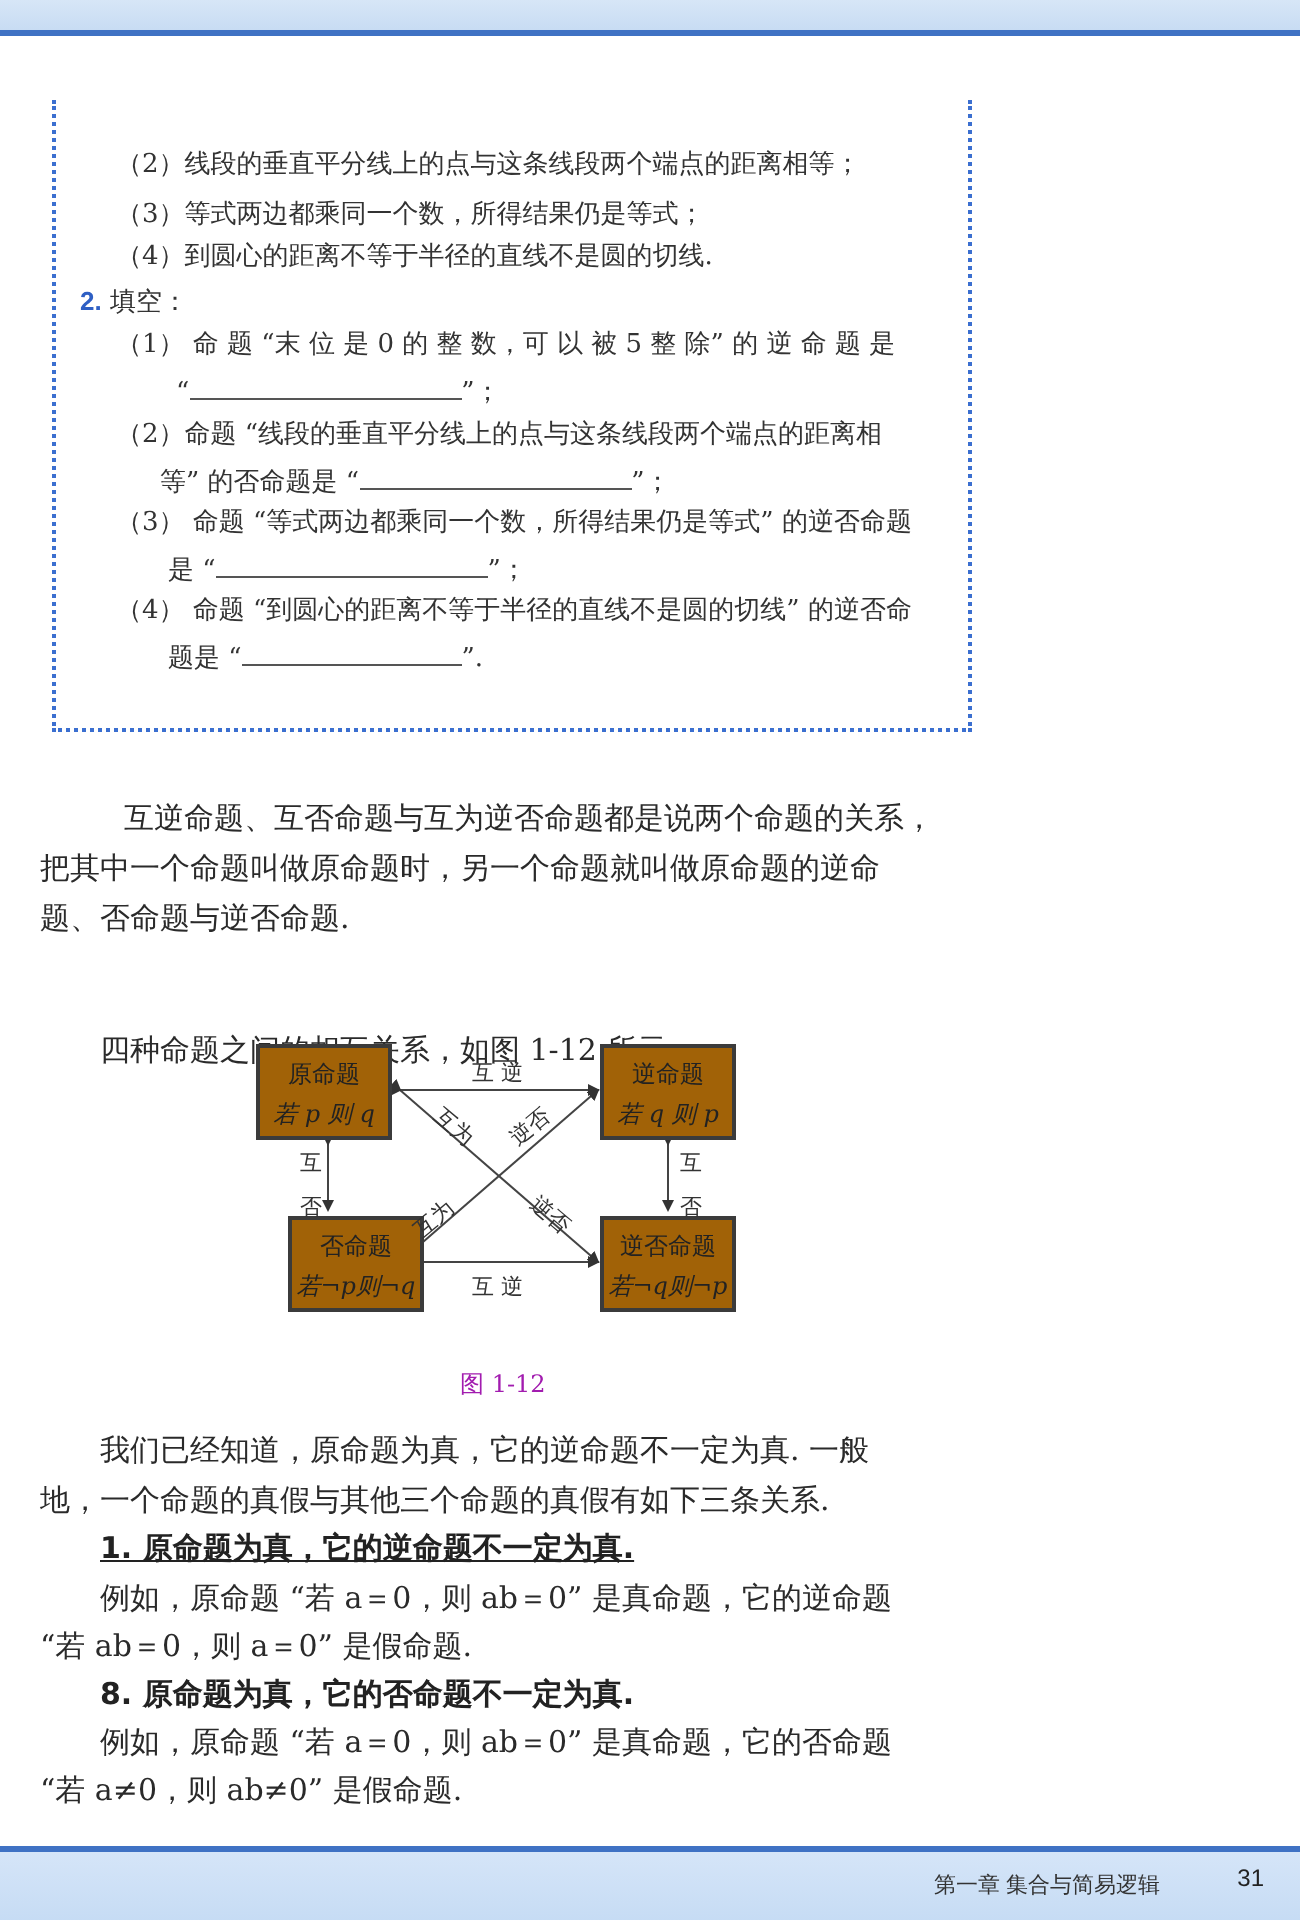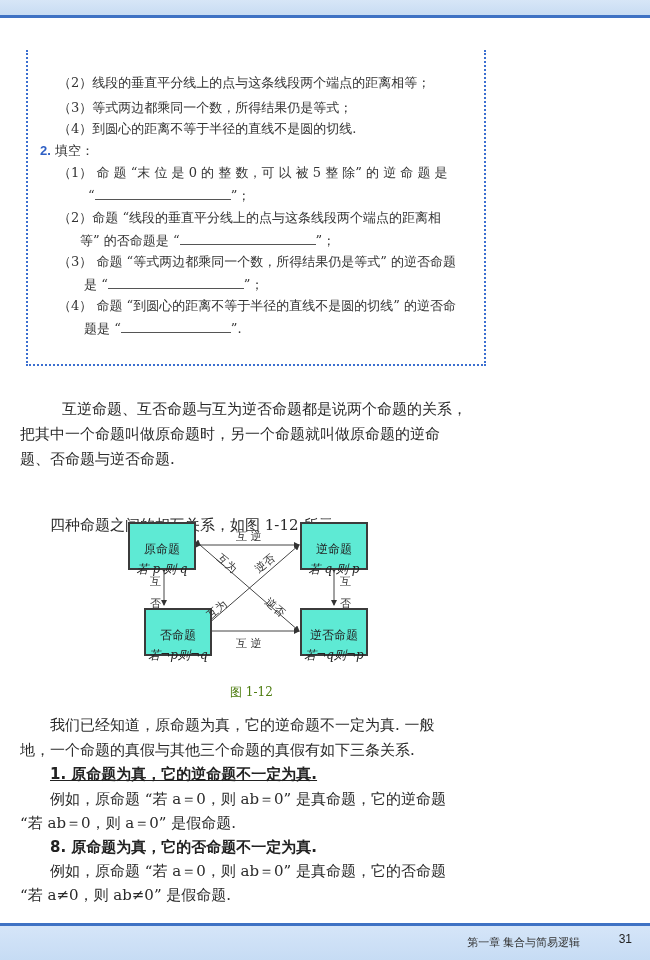--- a/index.html
+++ b/index.html
@@ -32,34 +32,34 @@
     position:absolute; font-size:15px; line-height:18px; white-space:nowrap; color:#2a2a2a;
     left:20px;
   }
   .bold-head {
     position:absolute; font-size:15px; font-weight:bold; white-space:nowrap;
     font-family:"DejaVu Sans","Liberation Sans",sans-serif; color:#222;
   }
   .diagram { position:absolute; left:0; top:0; width:650px; height:960px; pointer-events:none; }
   .prop-box {
     position:absolute; width:68px; height:48px;
-    background:#5eead4; border:2px solid #3b3b3b;
+    background:#a16207; border:2px solid #3b3b3b;
     text-align:center; font-size:12px; line-height:20px; color:#222;
-    box-sizing:border-box; padding-top:15px;
+    box-sizing:border-box; padding-top:3px;
   }
   .dlabel { position:absolute; font-size:11px; color:#333; white-space:nowrap; }
-  .fig-caption { position:absolute; left:230px; top:684px; font-size:12px; color:#4d7c0f; }
+  .fig-caption { position:absolute; left:230px; top:684px; font-size:12px; color:#a21caf; }
   .bottom-band {
     position:absolute; left:0; top:923px; width:650px; height:37px;
     background:linear-gradient(180deg,#d5e5f8 0%,#c5dbf4 100%);
     border-top:3px solid #3f72c4;
   }
   .footer-text {
     position:absolute; right:70px; top:935px; font-size:11px; color:#333;
-    font-family:Liberation Serif, serif;
+    font-family:Liberation Sans, sans-serif;
   }
   .page-num {
     position:absolute; right:18px; top:932px; font-size:12px; color:#222;
     font-family:"Liberation Sans",sans-serif;
   }
 </style>
 </head>
 <body>
 
 <div class="top-band"></div>

